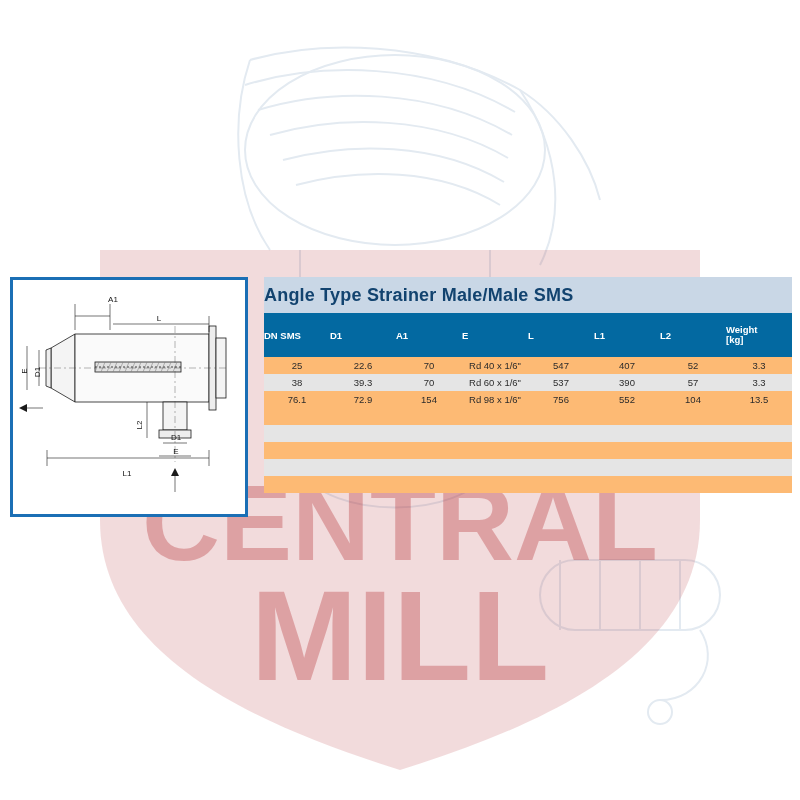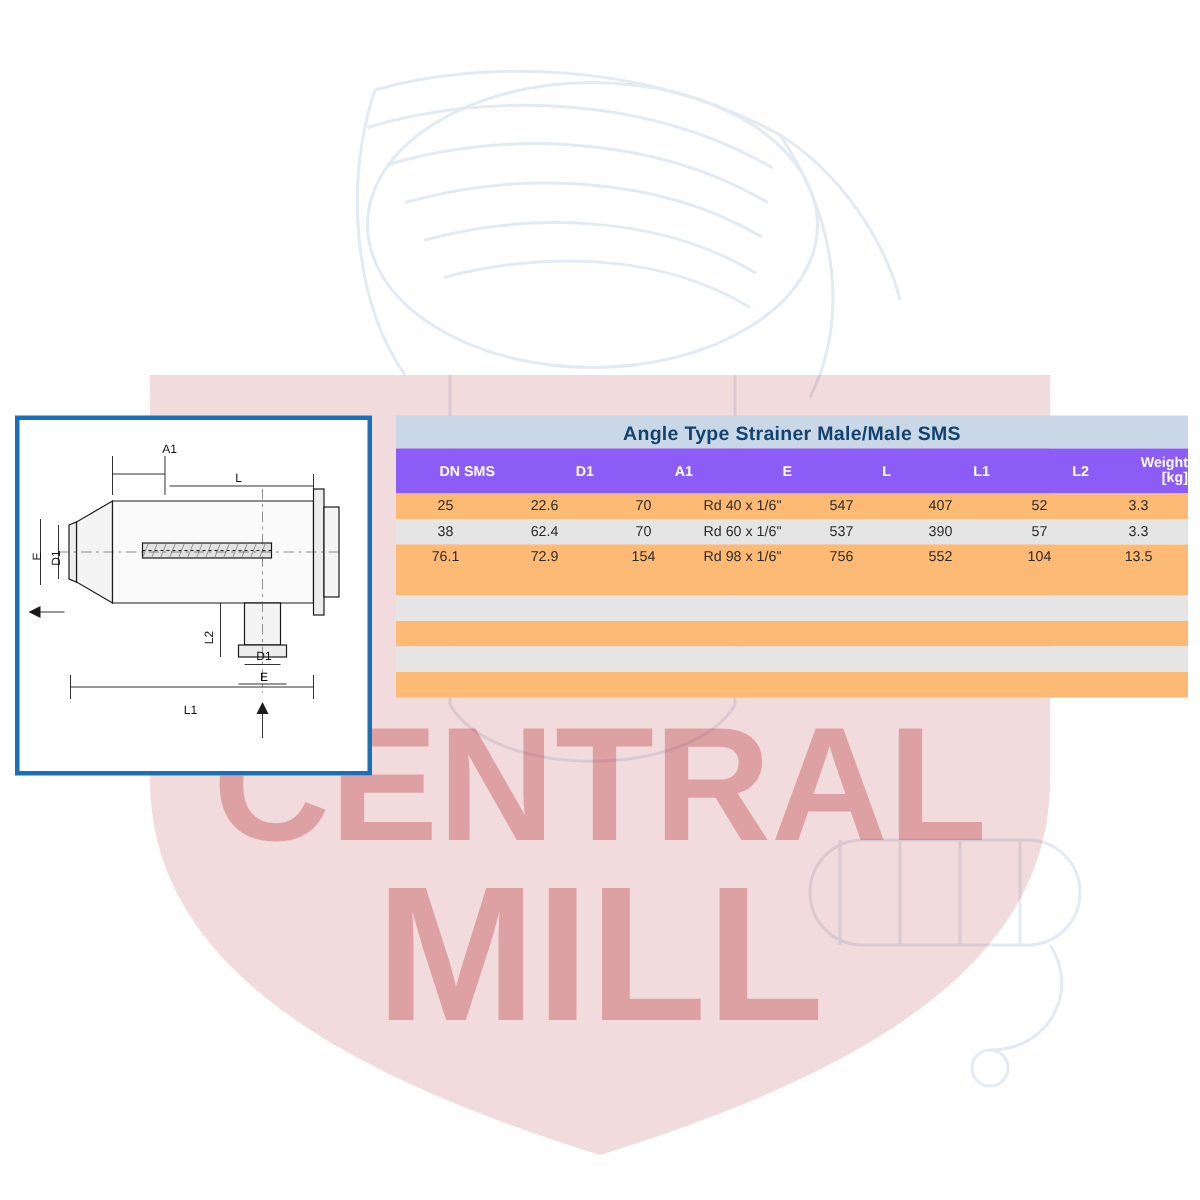--- a/index.html
+++ b/index.html
@@ -52,33 +52,32 @@
     table-layout: fixed;
   }
   table.spec td, table.spec th {
     padding: 0;
     margin: 0;
   }
   .title-row td {
     background: #c9d7e6;
     color: #12436f;
     font-weight: bold;
-    font-size: 13px;
-    text-align: center;
-    height: 22px;
+    font-size: 18px;
+    height: 36px;
     letter-spacing: .2px;
   }
   .head-row th {
-    background: #8b5cf6;
+    background: #0369a1;
     color: #ffffff;
     font-size: 9.5px;
     font-weight: bold;
-    height: 30px;
+    height: 44px;
     vertical-align: middle;
-    text-align: right;
+    text-align: left;
   }
   .head-row th.weight-col {
     line-height: 1.05;
   }
   tbody tr td {
     font-size: 9.5px;
     color: #2b2b2b;
     height: 17px;
     text-align: center;
     vertical-align: middle;
@@ -234,21 +233,21 @@
           <td class="c-d1">22.6</td>
           <td class="c-a1">70</td>
           <td class="c-e">Rd 40 x 1/6"</td>
           <td class="c-l">547</td>
           <td class="c-l1">407</td>
           <td class="c-l2">52</td>
           <td class="c-w">3.3</td>
         </tr>
         <tr class="even">
           <td class="c-dn">38</td>
-          <td class="c-d1">62.4</td>
+          <td class="c-d1">39.3</td>
           <td class="c-a1">70</td>
           <td class="c-e">Rd 60 x 1/6"</td>
           <td class="c-l">537</td>
           <td class="c-l1">390</td>
           <td class="c-l2">57</td>
           <td class="c-w">3.3</td>
         </tr>
         <tr class="odd">
           <td class="c-dn">76.1</td>
           <td class="c-d1">72.9</td>

